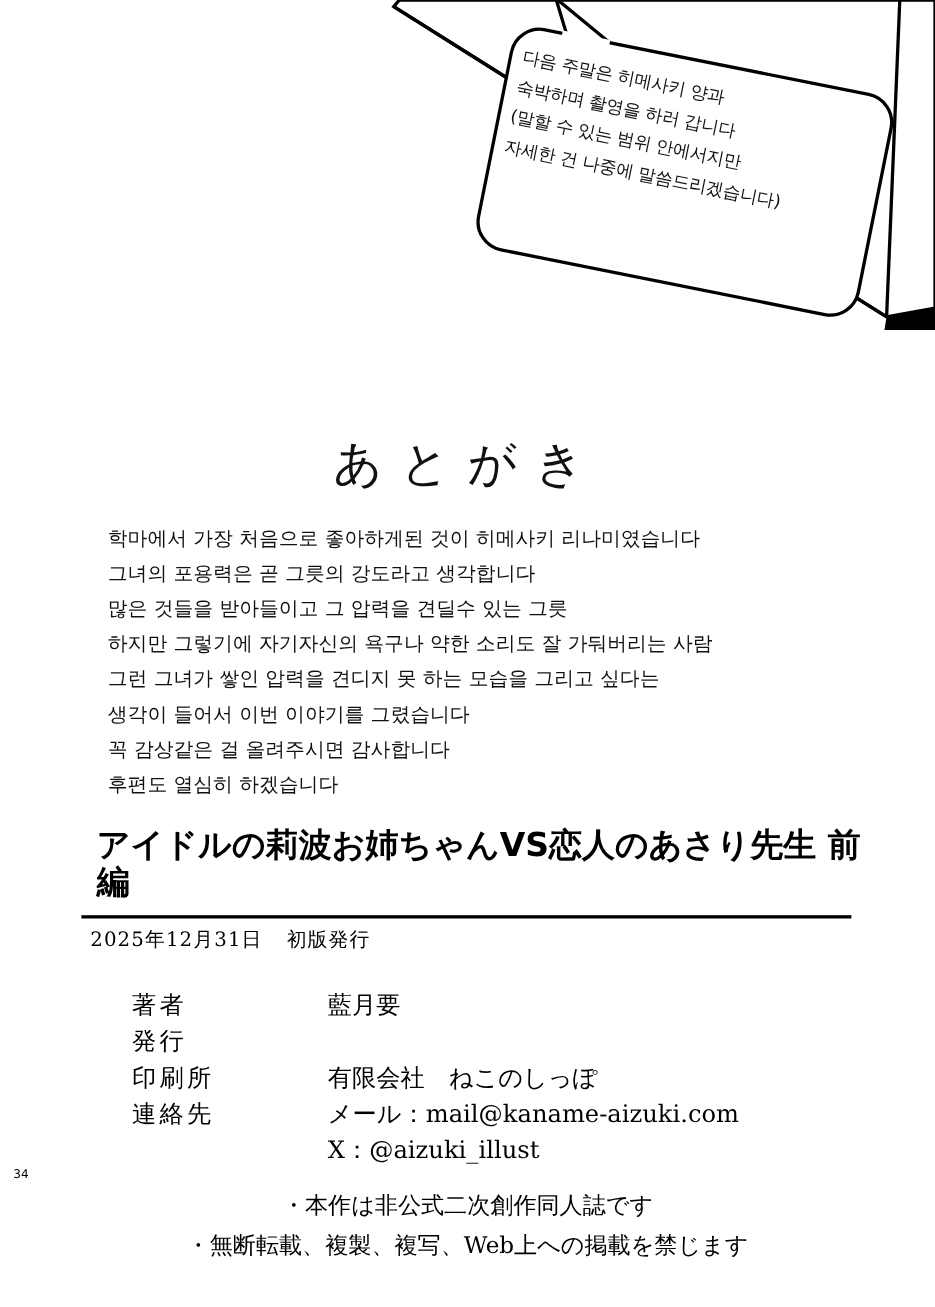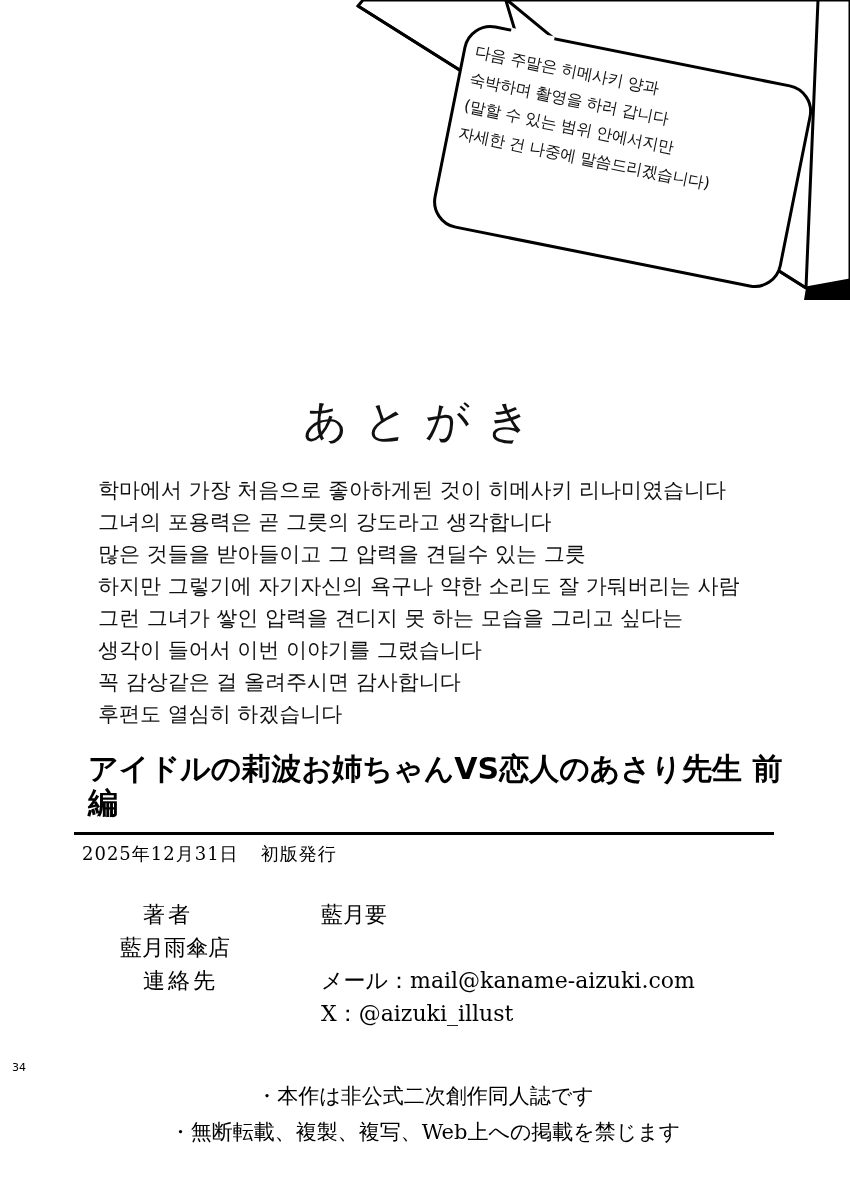--- a/index.html
+++ b/index.html
@@ -57,21 +57,21 @@
     font-size: 44px;
     letter-spacing: 16px;
     color: #111;
   }
   .afterword-body {
     position: absolute;
     left: 98px;
     top: 474px;
     width: 660px;
     font-family: "DejaVu Sans", sans-serif;
-    font-size: 21px;
+    font-size: 18px;
     line-height: 32px;
     color: #111;
     white-space: pre-line;
   }
 
   
   .work-title {
     position: absolute;
     left: 88px;
     top: 752px;
@@ -113,21 +113,20 @@
     color: #000;
   }
   .credits .row {
     display: flex;
     align-items: baseline;
   }
   .credits .label {
     width: 178px;
     flex: 0 0 178px;
     letter-spacing: 3px;
-    margin-left: 23px;
   }
   .credits .value {
     flex: 1 1 auto;
   }
   .credits .row-sub .label { visibility: hidden; }
 
   .notices {
     position: absolute;
     left: 0;
     top: 1078px;
@@ -199,21 +198,25 @@
 <div class="pubdate">
   <span>2025年12月31日</span><span class="sep"></span><span>初版発行</span>
 </div>
 
 <div class="credits">
   <div class="row">
     <span class="label">著者</span>
     <span class="value">藍月要</span>
   </div>
   <div class="row">
-    <span class="value">藍月雨傘店</span>
+    <span class="label">発行</span>
+  </div>
+  <div class="row">
+    <span class="label">印刷所</span>
+    <span class="value">有限会社　ねこのしっぽ</span>
   </div>
   <div class="row">
     <span class="label">連絡先</span>
     <span class="value">メール：mail@kaname-aizuki.com</span>
   </div>
   <div class="row row-sub">
     <span class="label"></span>
     <span class="value">X：@aizuki_illust</span>
   </div>
 </div>

